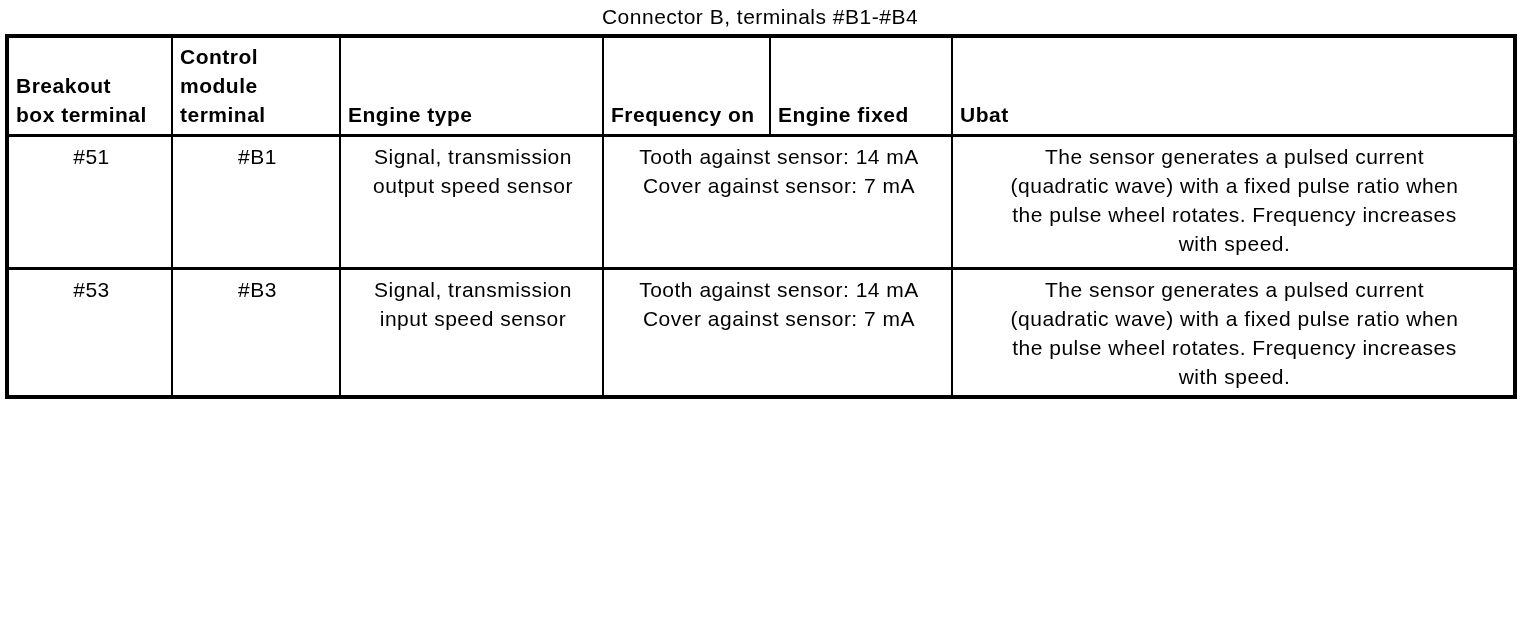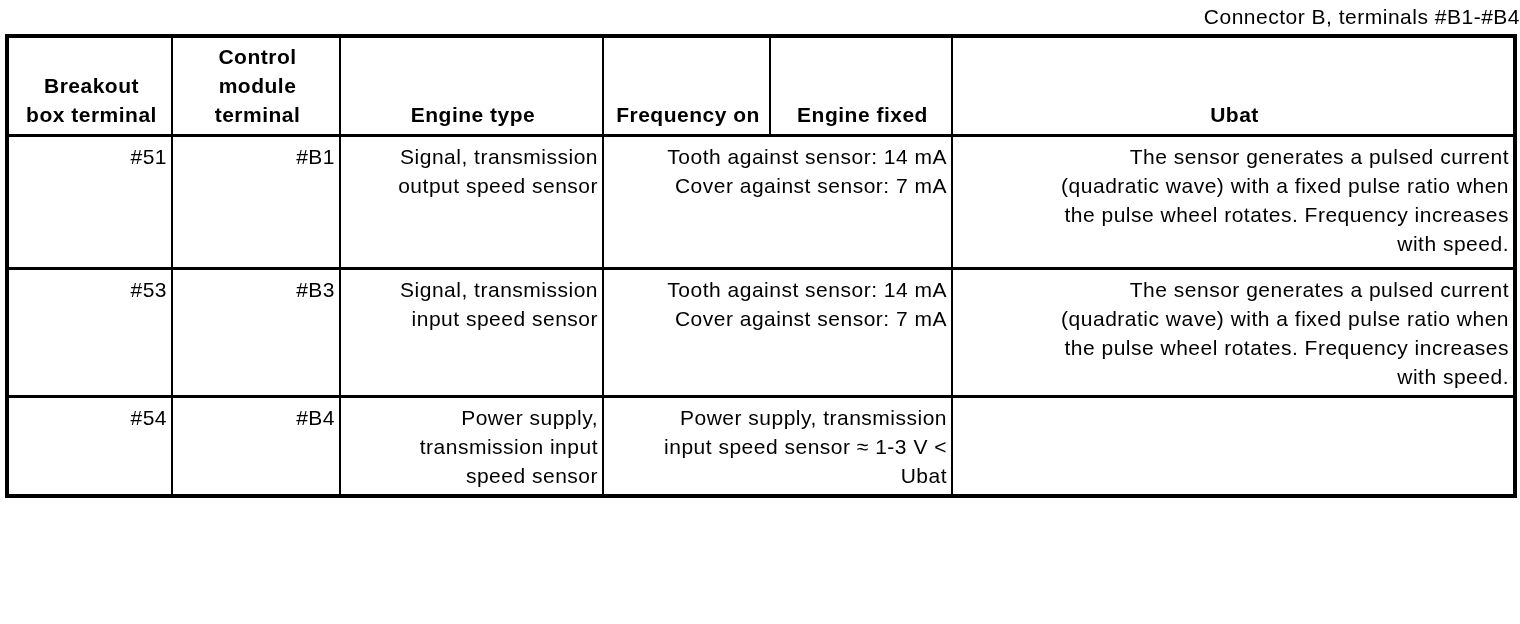--- a/index.html
+++ b/index.html
@@ -10,21 +10,21 @@
     height: 624px;
     overflow: hidden;
     font-family: "Liberation Sans", "DejaVu Sans", sans-serif;
     color: #000000;
   }
   .page-title {
     width: 1520px;
     height: 34px;
     padding-top: 4px;
     box-sizing: border-box;
-    text-align: right;
+    text-align: center;
     font-size: 21px;
     letter-spacing: 0.5px;
     line-height: 26px;
   }
   table.spec-table {
     border-collapse: collapse;
     table-layout: fixed;
     width: 1508px;
     margin-left: 5px;
     border: 4px solid #000000;
@@ -35,27 +35,27 @@
     border-bottom-width: 3px;
     font-size: 21px;
     letter-spacing: 0.5px;
     line-height: 29px;
     white-space: pre-line;
     box-sizing: border-box;
     overflow: hidden;
   }
   .spec-table th {
     vertical-align: bottom;
-    text-align: center;
+    text-align: left;
     font-weight: bold;
     padding: 4px 4px 5px 7px;
   }
   .spec-table td {
     vertical-align: top;
-    text-align: right;
+    text-align: center;
     padding: 5px 4px 4px 7px;
   }
   tr.header-row { height: 98px; }
   tr.row-0 { height: 133px; }
   tr.row-1 { height: 102px; }
   tr.row-2 { height: 128px; }
   tr.row-3 { height: 99px; }
 </style>
 </head>
 <body>
@@ -102,25 +102,14 @@
       <td>#B3</td>
       <td>Signal, transmission
 input speed sensor</td>
       <td colspan="2">Tooth against sensor: 14 mA
 Cover against sensor: 7 mA</td>
       <td>The sensor generates a pulsed current
 (quadratic wave) with a fixed pulse ratio when
 the pulse wheel rotates. Frequency increases
 with speed.</td>
     </tr>
-    <tr class="row-3">
-      <td>#54</td>
-      <td>#B4</td>
-      <td>Power supply,
-transmission input
-speed sensor</td>
-      <td colspan="2">Power supply, transmission
-input speed sensor ≈ 1-3 V &lt;
-Ubat</td>
-      <td></td>
-    </tr>
   </tbody>
 </table>
 
 </body></html>

